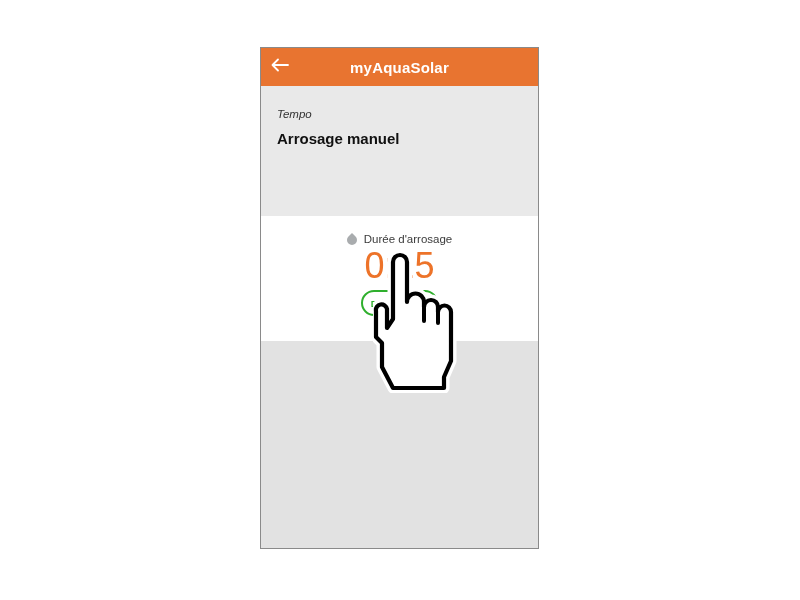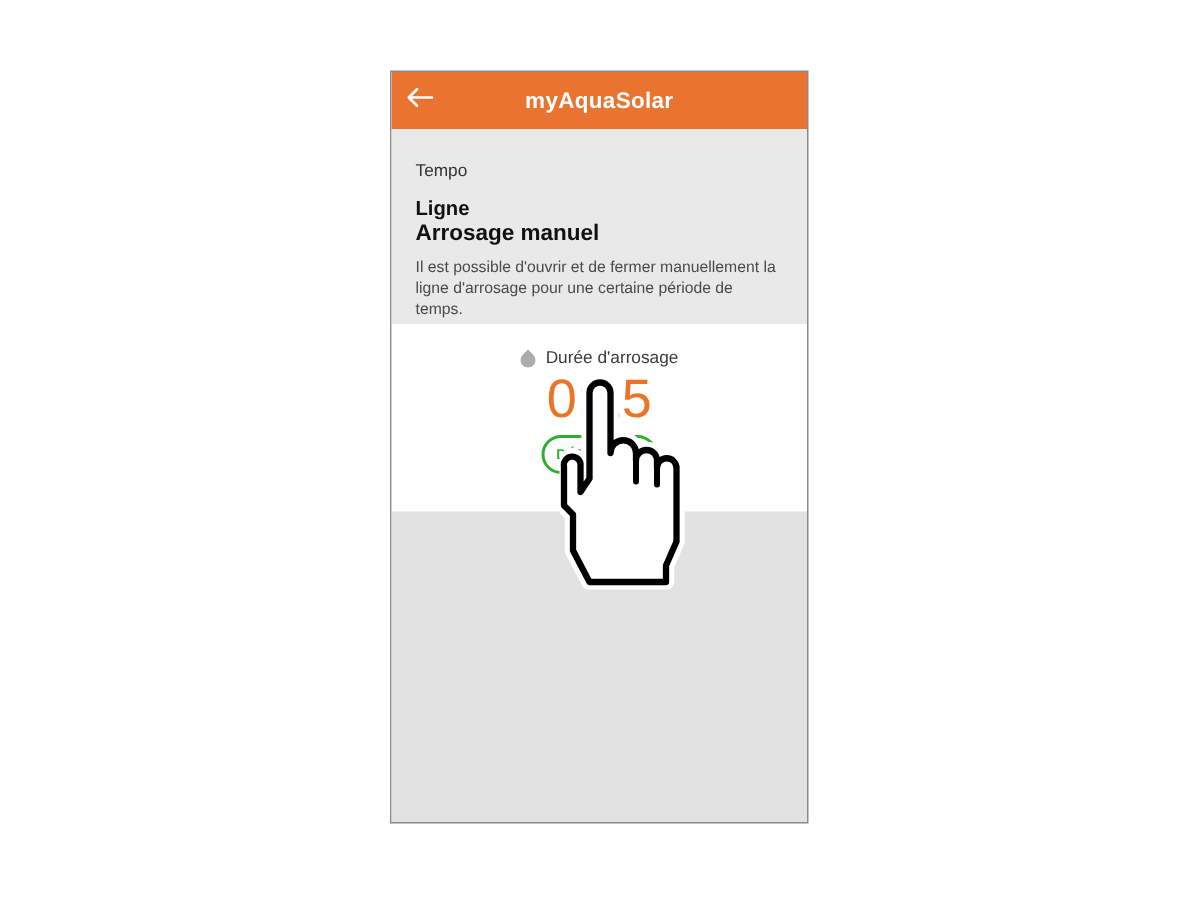--- a/index.html
+++ b/index.html
@@ -11,21 +11,21 @@
 
   
   .appbar{height:38px;flex:0 0 38px;background:#e87430;display:flex;align-items:center;position:relative;}
   .back-btn{width:38px;height:38px;display:flex;align-items:center;justify-content:center;cursor:pointer;}
   .appbar-title{position:absolute;left:0;right:0;text-align:center;color:#ffffff;
                 font-size:15px;font-weight:bold;letter-spacing:.2px;}
 
   
   .sec-info{flex:0 0 130px;background:#e9e9e9;padding:21px 16px 0 16px;box-sizing:border-box;}
   .info-label{font-size:11.5px;font-weight:bold;color:#1b1b1b;line-height:14px;}
-  .info-value{font-size:11.5px;color:#333333;line-height:14px;margin-bottom:9px;}
+  .info-value{font-size:11.5px;color:#333333;line-height:14px;margin-bottom:9px;font-style:italic;}
   .info-line{font-size:13.5px;font-weight:bold;color:#111111;line-height:17px;}
   .info-mode{font-size:15px;font-weight:bold;color:#111111;line-height:17px;margin-bottom:7px;}
   .info-desc{font-size:10.5px;color:#4a4a4a;line-height:14px;}
 
   
   .sec-manual{flex:0 0 125px;background:#ffffff;display:flex;flex-direction:column;align-items:center;
               padding-top:17px;box-sizing:border-box;}
   .duration-row{display:flex;align-items:center;gap:7px;}
   .drop-icon{width:10px;height:10px;background:#a9acae;border-radius:0 50% 50% 50%;
              transform:rotate(45deg);margin-top:2px;}
@@ -55,23 +55,21 @@
           <svg width="18" height="14" viewBox="0 0 18 14">
             <path d="M17 7 H2 M7 1.5 L1.5 7 L7 12.5" stroke="#ffffff" stroke-width="1.8" fill="none" stroke-linecap="round" stroke-linejoin="round"></path>
           </svg>
         </span>
       </div>
       <div class="appbar-title">myAquaSolar</div>
     </div>
 
     <div class="sec-info">
       <div class="info-value">Tempo</div>
-      <div class="info-line">Ligne</div>
       <div class="info-mode">Arrosage manuel</div>
-      <div class="info-desc">Il est possible d'ouvrir et de fermer manuellement la ligne d'arrosage pour une certaine période de temps.</div>
     </div>
 
     <div class="sec-manual">
       <div class="duration-row">
         <span class="drop-icon"></span>
         <span class="duration-label">Durée d'arrosage</span>
       </div>
       <div class="timer">0:15</div>
       <button class="start-btn">DÉMARRER</button>
     </div>

